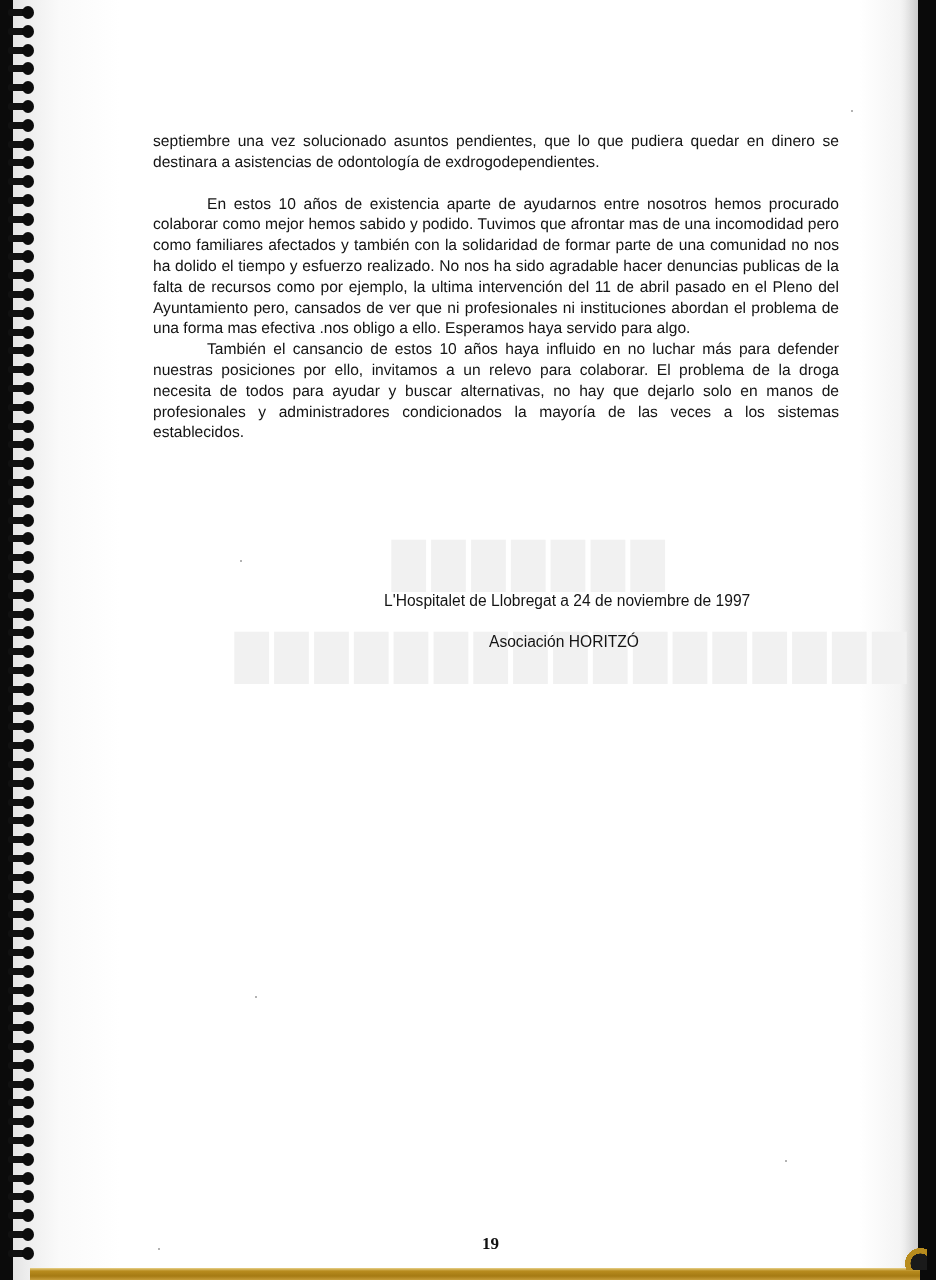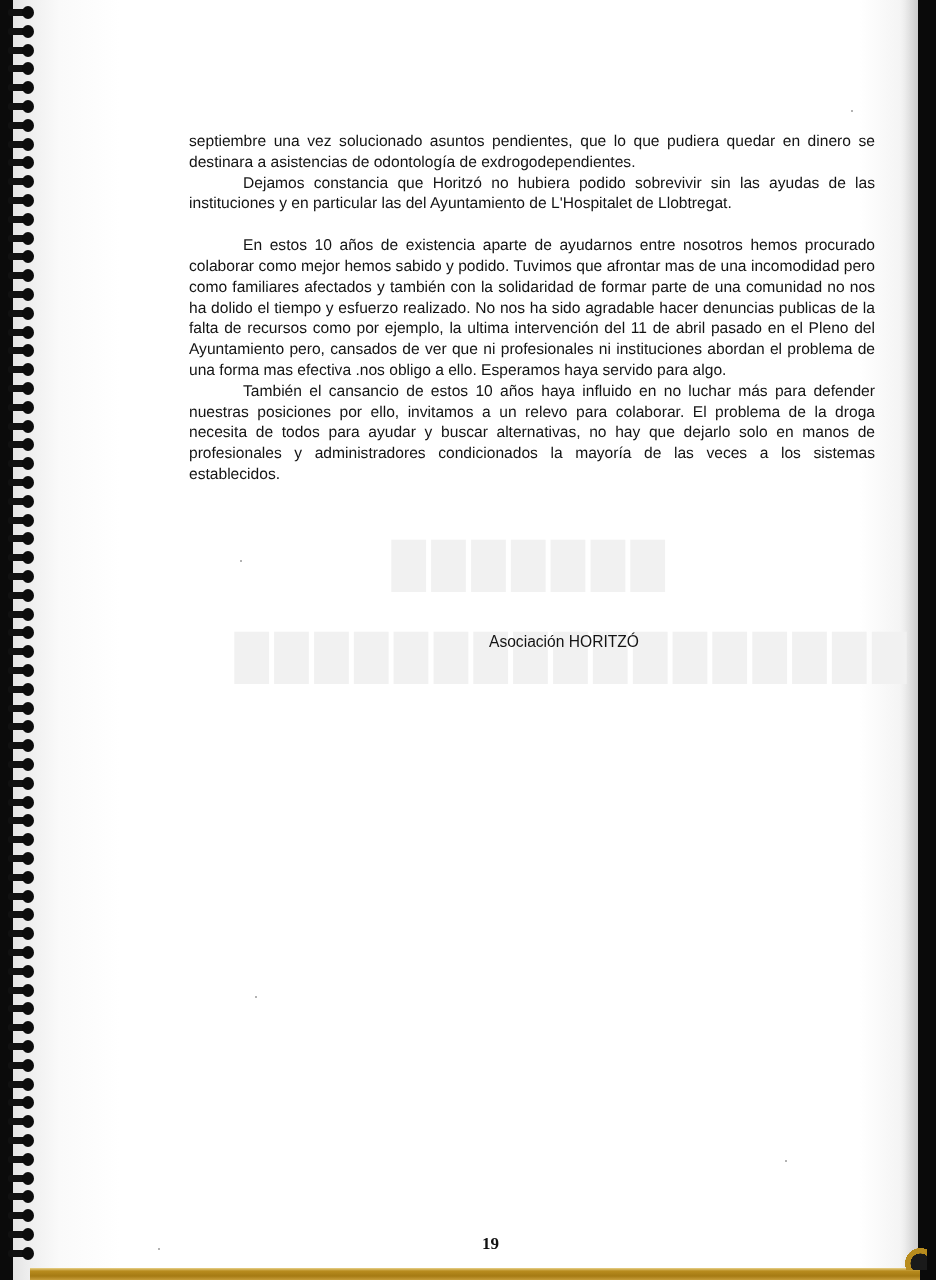--- a/index.html
+++ b/index.html
@@ -93,21 +93,20 @@
 
     .text-block {
       position: absolute;
       left: 153px;
       top: 132px;
       width: 686px;
       font-size: 15.6px;
       line-height: 20.8px;
       text-align: justify;
       text-rendering: geometricPrecision;
-      margin-left: 36px;
     }
     .text-block p {
       margin: 0;
     }
     .indent {
       text-indent: 54px;
     }
     .gap {
       height: 21px;
     }
@@ -419,26 +418,26 @@
     </div>
 
   <div class="right-shadow"></div>
   <div class="right-edge"></div>
 
   <div class="ghost g1">███████</div>
   <div class="ghost g2">█████████████████</div>
 
   <div class="text-block">
     <p>septiembre una vez solucionado asuntos pendientes, que lo que pudiera quedar en dinero se destinara a asistencias de odontología de exdrogodependientes.</p>
-    <p class="indent">Dejamos constancia que Horitzó no hubiera podido sobrevivir sin las ayudas de las instituciones y en particular las del Ayuntamiento de L'Hospitalet de Llobtregat.</p>
     <div class="gap"></div>
     <p class="indent">En estos 10 años de existencia aparte de ayudarnos entre nosotros hemos procurado colaborar como mejor hemos sabido y podido. Tuvimos que afrontar mas de una incomodidad pero como familiares afectados y también con la solidaridad de formar parte de una comunidad no nos ha dolido el tiempo y esfuerzo realizado. No nos ha sido agradable hacer denuncias publicas de la falta de recursos como por ejemplo, la ultima intervención del 11 de abril pasado en el Pleno del Ayuntamiento pero, cansados de ver que ni profesionales ni instituciones abordan el problema de una forma mas efectiva .nos obligo a ello. Esperamos haya servido para algo.</p>
     <p class="indent">También el cansancio de estos 10 años haya influido en no luchar más para defender nuestras posiciones por ello, invitamos a un relevo para colaborar. El problema de la droga necesita de todos para ayudar y buscar alternativas, no hay que dejarlo solo en manos de profesionales y administradores condicionados la mayoría de las veces a los sistemas establecidos.</p>
   </div>
 
+  <div class="signature-place">L'Hospitalet de Llobregat a 24 de noviembre  de 1997</div>
   <div class="signature-org">Asociación HORITZÓ</div>
 
   <div class="page-number">19</div>
 
   <div class="speck" style="left:240px;top:560px;"></div>
   <div class="speck" style="left:255px;top:996px;"></div>
   <div class="speck" style="left:785px;top:1160px;"></div>
   <div class="speck" style="left:851px;top:110px;"></div>
   <div class="speck" style="left:158px;top:1248px;"></div>
 

